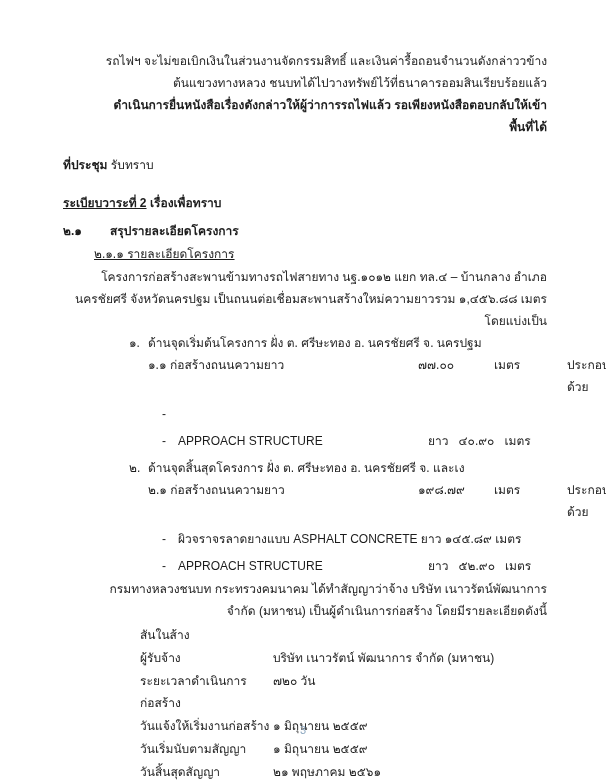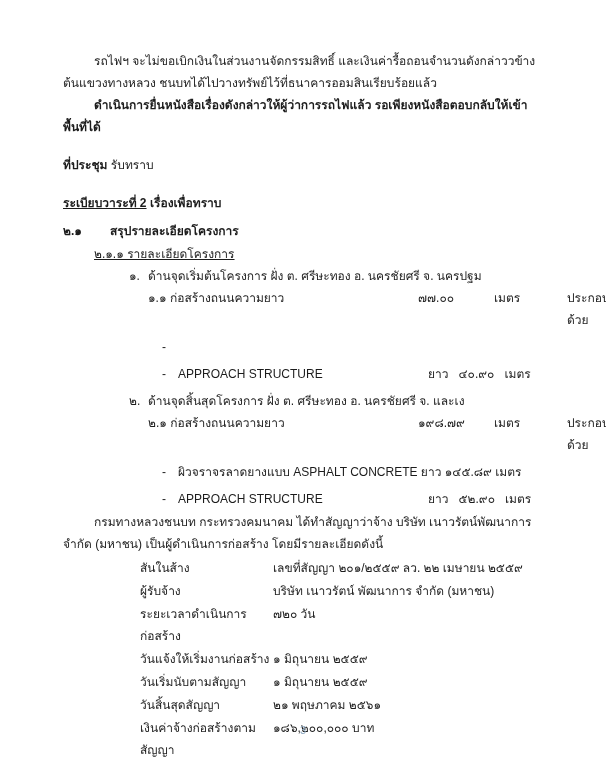--- a/index.html
+++ b/index.html
@@ -18,21 +18,21 @@
     color: #1c1c1c;
     overflow: hidden;
   }
   .content {
     position: absolute;
     top: 50px;
     left: 63px;
     width: 484px;
   }
   p, div { margin: 0; }
-  .indent { text-indent: 31px; }
+  .indent { text-indent: 31px; text-align: right; }
   .b { font-weight: bold; }
   .u { text-decoration: underline; }
 
   .intro-para { margin-bottom: 0; }
   .meeting-line { margin-top: 16px; }
   .agenda-line { margin-top: 16px; font-weight: bold; }
   .section-line { margin-top: 6px; font-weight: bold; }
   .section-line .sec-no { display: inline-block; width: 47px; }
   .subhead { margin-top: 1px; margin-left: 31px; text-decoration: underline; }
 
@@ -83,20 +83,21 @@
       <span class="u">ระเบียบวาระที่ 2</span>
       <span>เรื่องเพื่อทราบ</span>
     </div>
 
     <div class="section-line">
       <span class="sec-no">๒.๑</span><span>สรุปรายละเอียดโครงการ</span>
     </div>
 
     <div class="subhead">๒.๑.๑ รายละเอียดโครงการ</div>
 
+    <p class="proj-para indent">โครงการก่อสร้างสะพานข้ามทางรถไฟสายทาง นฐ.๑๐๑๒ แยก ทล.๔ – บ้านกลาง อำเภอนครชัยศรี จังหวัดนครปฐม เป็นถนนต่อเชื่อมสะพานสร้างใหม่ความยาวรวม ๑,๔๕๖.๘๘ เมตร โดยแบ่งเป็น</p>
 
     <div class="segment">
       <div class="seg-title">
         <span class="seg-no">๑.</span>
         <span>ด้านจุดเริ่มต้นโครงการ ฝั่ง ต. ศรีษะทอง อ. นครชัยศรี จ. นครปฐม</span>
       </div>
       <div class="road-row">
         <span class="road-label">๑.๑ ก่อสร้างถนนความยาว</span>
         <span class="road-len">๗๗.๐๐</span>
         <span class="road-unit">เมตร</span>
@@ -137,21 +138,20 @@
         <span>เมตร</span>
       </div>
     </div>
 
 
     <p class="contract-para indent">กรมทางหลวงชนบท กระทรวงคมนาคม ได้ทำสัญญาว่าจ้าง บริษัท เนาวรัตน์พัฒนาการ จำกัด (มหาชน)  เป็นผู้ดำเนินการก่อสร้าง โดยมีรายละเอียดดังนี้</p>
 
     <div class="contract-table">
       <div class="contract-row">
         <span class="c-label">สันในส้าง</span>
-        <span>เลขที่สัญญา ๒๐๑/๒๕๕๙ ลว. ๒๒ เมษายน ๒๕๕๙</span>
       </div>
       <div class="contract-row">
         <span class="c-label">ผู้รับจ้าง</span>
         <span>บริษัท เนาวรัตน์ พัฒนาการ จำกัด (มหาชน)</span>
       </div>
       <div class="contract-row">
         <span class="c-label">ระยะเวลาดำเนินการก่อสร้าง</span>
         <span>๗๒๐ วัน</span>
       </div>
       <div class="contract-row">

